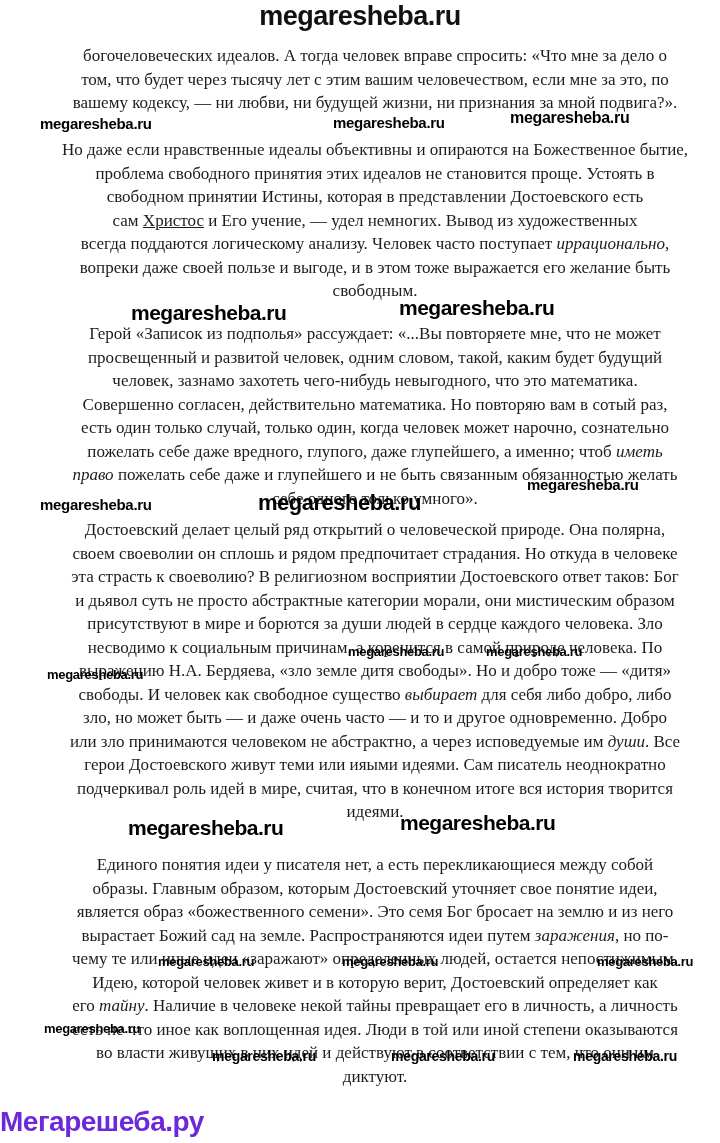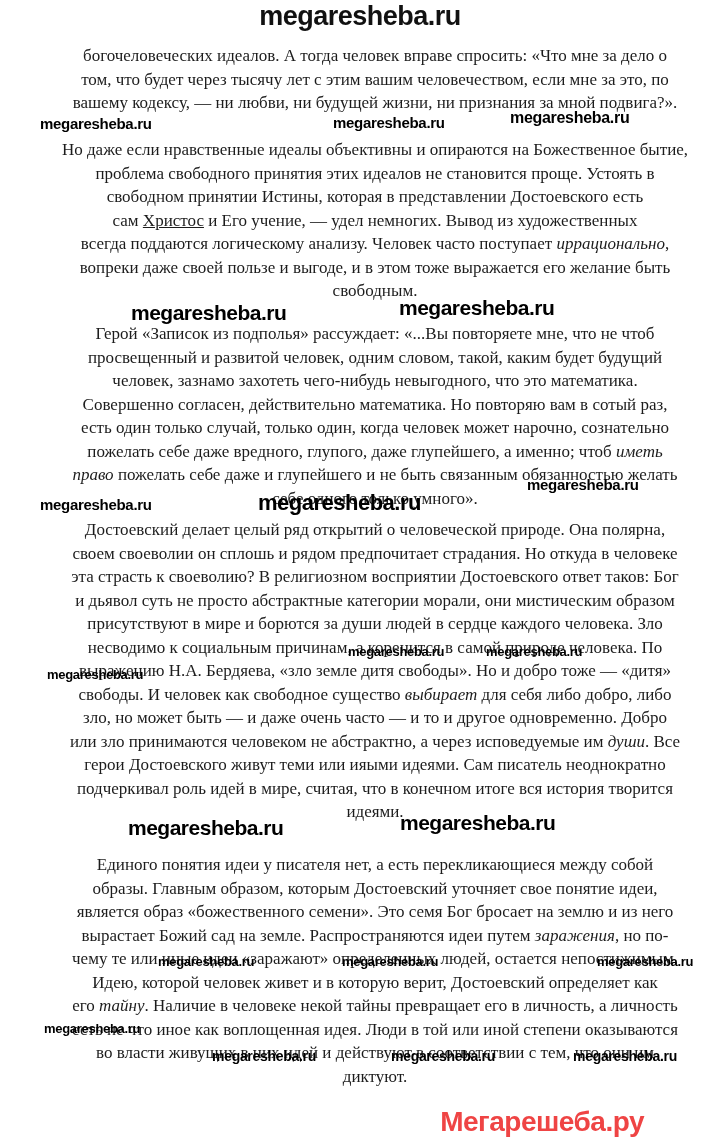--- a/index.html
+++ b/index.html
@@ -12,23 +12,23 @@
   }
   .header-wm {
     position: absolute; top: 1px; left: 0; width: 720px;
     text-align: center;
     font-family: "Liberation Sans", sans-serif;
     font-weight: 700; font-size: 27px; color: #111;
     letter-spacing: -0.5px;
   }
   .footer-wm {
     position: absolute; top: 1106px; left: 0; width: 644px;
-    text-align: right;
+    text-align: left;
     font-family: "Liberation Sans", sans-serif;
-    font-weight: 700; font-size: 28px; color: #ef4444;
+    font-weight: 700; font-size: 28px; color: #6d28d9;
     letter-spacing: -0.5px;
   }
   .doc {
     position: absolute; inset: 0; text-align: center;
   }
   .paragraph {
     position: absolute; left: 45px; width: 660px;
     font-size: 17px; line-height: 23.5px;
     color: #1c1c1c;
   }
@@ -59,21 +59,21 @@
     <div class="paragraph" style="top: 130px; margin-top: 8px;">
       <div class="line"><span>Но даже если нравственные идеалы объективны и опираются на Божественное бытие,</span></div>
       <div class="line"><span>проблема свободного принятия этих идеалов не становится проще. Устоять в</span></div>
       <div class="line"><span>свободном принятии Истины, которая в представлении Достоевского есть</span></div>
       <div class="line"><span>сам </span><span class="u">Христос</span><span> и Его учение, — удел немногих. Вывод из художественных</span></div>
       <div class="line"><span>всегда поддаются логическому анализу. Человек часто поступает </span><span class="i">иррационально</span><span>,</span></div>
       <div class="line"><span>вопреки даже своей пользе и выгоде, и в этом тоже выражается его желание быть</span></div>
       <div class="line"><span>свободным.</span></div>
     </div>
     <div class="paragraph" style="top: 322px;">
-      <div class="line"><span>Герой «Записок из подполья» рассуждает: «...Вы повторяете мне, что не чтоб</span></div>
+      <div class="line"><span>Герой «Записок из подполья» рассуждает: «...Вы повторяете мне, что не может</span></div>
       <div class="line"><span>просвещенный и развитой человек, одним словом, такой, каким будет будущий</span></div>
       <div class="line"><span>человек, зазнамо захотеть чего-нибудь невыгодного, что это математика.</span></div>
       <div class="line"><span>Совершенно согласен, действительно математика. Но повторяю вам в сотый раз,</span></div>
       <div class="line"><span>есть один только случай, только один, когда человек может нарочно, сознательно</span></div>
       <div class="line"><span>пожелать себе даже вредного, глупого, даже глупейшего, а именно; чтоб </span><span class="i">иметь</span></div>
       <div class="line"><span class="i">право</span><span> пожелать себе даже и глупейшего и не быть связанным обязанностью желать</span></div>
       <div class="line"><span>себе одного только умного».</span></div>
     </div>
     <div class="paragraph" style="top: 518px;">
       <div class="line"><span>Достоевский делает целый ряд открытий о человеческой природе. Она полярна,</span></div>

